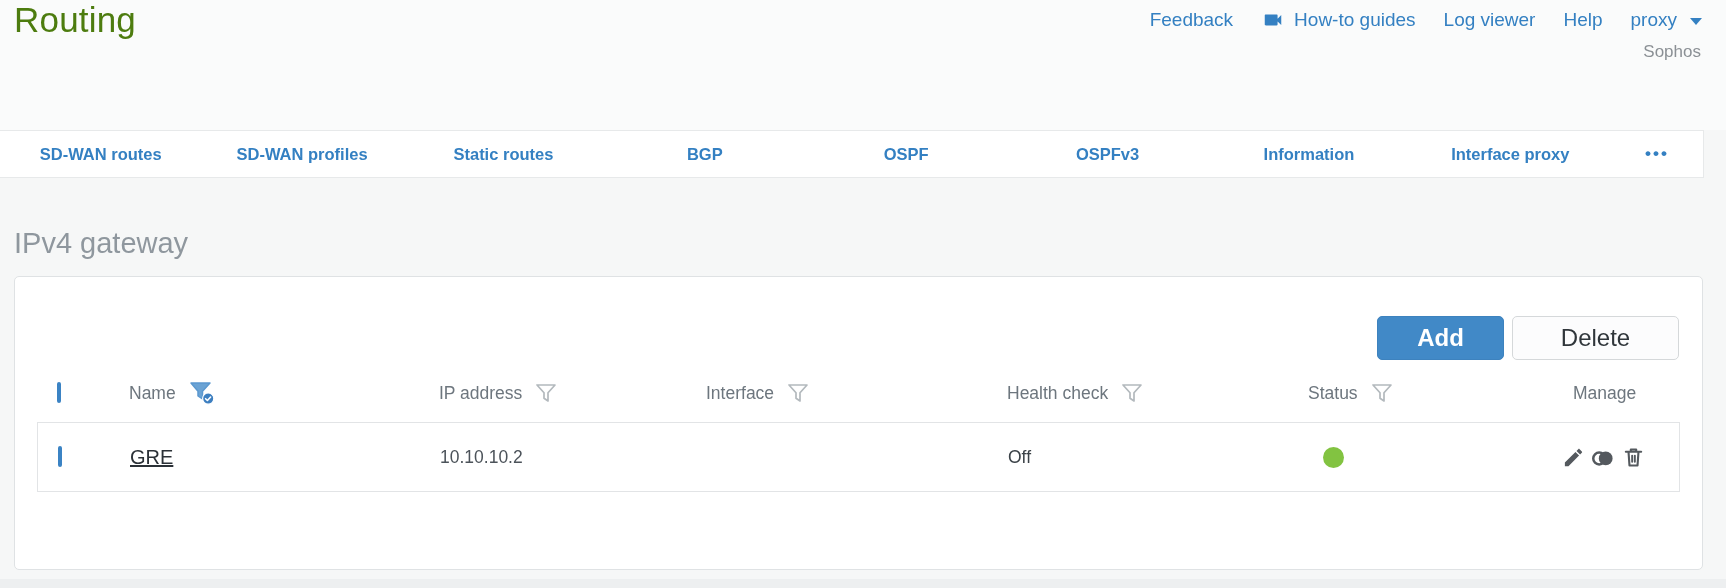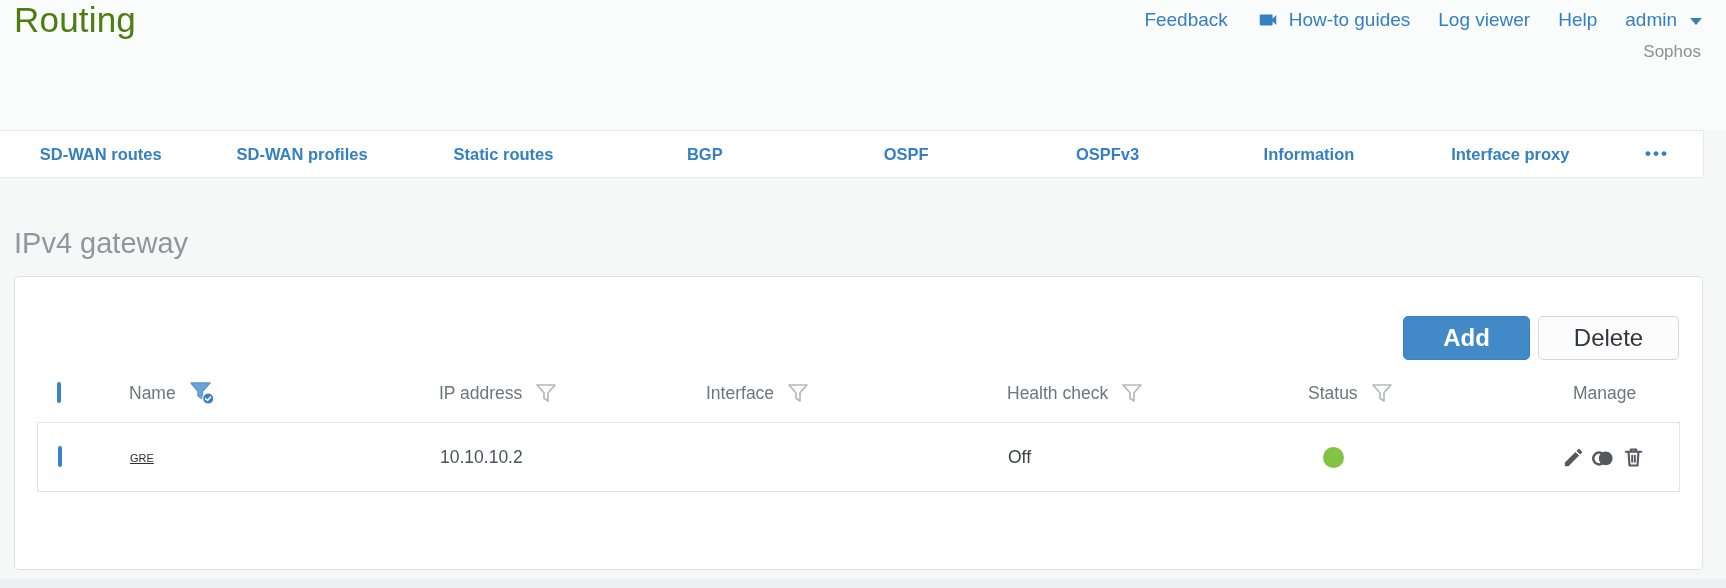--- a/index.html
+++ b/index.html
@@ -23,31 +23,31 @@
 
   
   .content { padding-left:14px; }
   .section-title { margin-top:49px; font-size:29px; font-weight:400; color:#8f979e; height:33px; line-height:33px; }
 
   .card { position:relative; margin-top:16px; width:1689px; height:294px; background:#ffffff; border:1px solid #dfe2e4; border-radius:5px; }
 
   .toolbar { position:absolute; top:39px; right:23px; display:flex; gap:8px; }
   .btn { height:44px; border-radius:5px; font-size:24px; font-family:"Liberation Sans", sans-serif; cursor:pointer; }
   .btn-add { width:127px; background:#4189c7; border:1px solid #3d82be; color:#ffffff; font-weight:bold; }
-  .btn-delete { width:141px; background:#fcfcfd; border:1px solid #d5d8da; color:#30363b; }
+  .btn-delete { width:167px; background:#fcfcfd; border:1px solid #d5d8da; color:#30363b; }
 
   .table { position:absolute; left:22px; top:94px; width:1643px; }
   .grid { display:grid; grid-template-columns:72px 310px 267px 301px 301px 237px auto; align-items:center; padding-left:20px; }
   .table-head { height:44px; }
   .th { display:flex; align-items:center; gap:13px; font-size:17.5px; color:#6d767e; }
   .row { margin-top:7px; height:70px; border:1px solid #e2e4e6; background:#ffffff; }
 
   .checkbox { width:23px; height:23px; border:2.5px solid #3b83c4; border-radius:6px; background:#ffffff; cursor:pointer; }
 
-  .cell-name a { font-size:11px; color:#2b3137; text-decoration:underline; cursor:pointer; }
+  .cell-name a { font-size:20px; color:#2b3137; text-decoration:underline; cursor:pointer; }
   .cell-ip { font-size:17.5px; color:#4c535a; }
   .cell-health { font-size:17.5px; color:#3a4147; }
   .status-dot { width:21px; height:21px; border-radius:50%; margin-left:14px; }
   .manage-icons { display:flex; align-items:center; gap:6px; margin-left:16px; }
   .manage-icons svg { cursor:pointer; }
 
   .funnel-btn { display:flex; align-items:center; cursor:pointer; }
 
   .footer-strip { position:absolute; bottom:0; left:0; width:1726px; height:9px; background:#edeff0; }
 </style>
@@ -67,21 +67,21 @@
         </svg>
       <span>How-to guides</span>
     </span>
     <span class="navlink">
       <span>Log viewer</span>
     </span>
     <span class="navlink">
       <span>Help</span>
     </span>
     <span class="navlink">
-      <span>admin</span>
+      <span>proxy</span>
       <span class="caret"></span>
     </span>
   </div>
 
   <div class="brand">Sophos</div>
 </div>
 
 <div class="tab-bar">
   <div class="tab">SD-WAN routes</div>
   <div class="tab">SD-WAN profiles</div>

